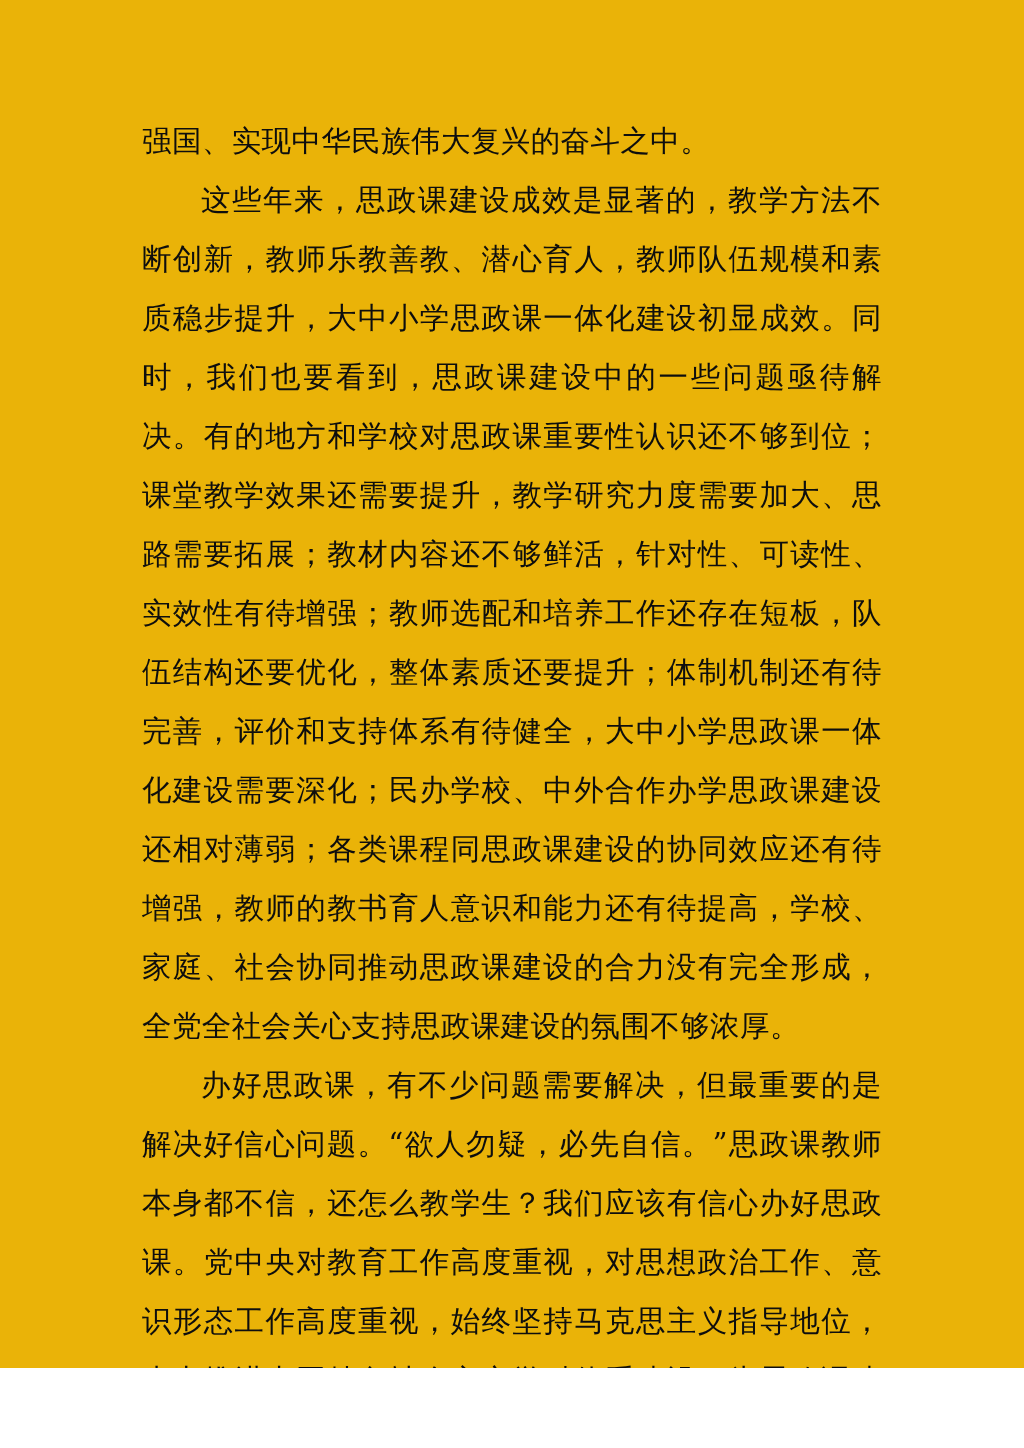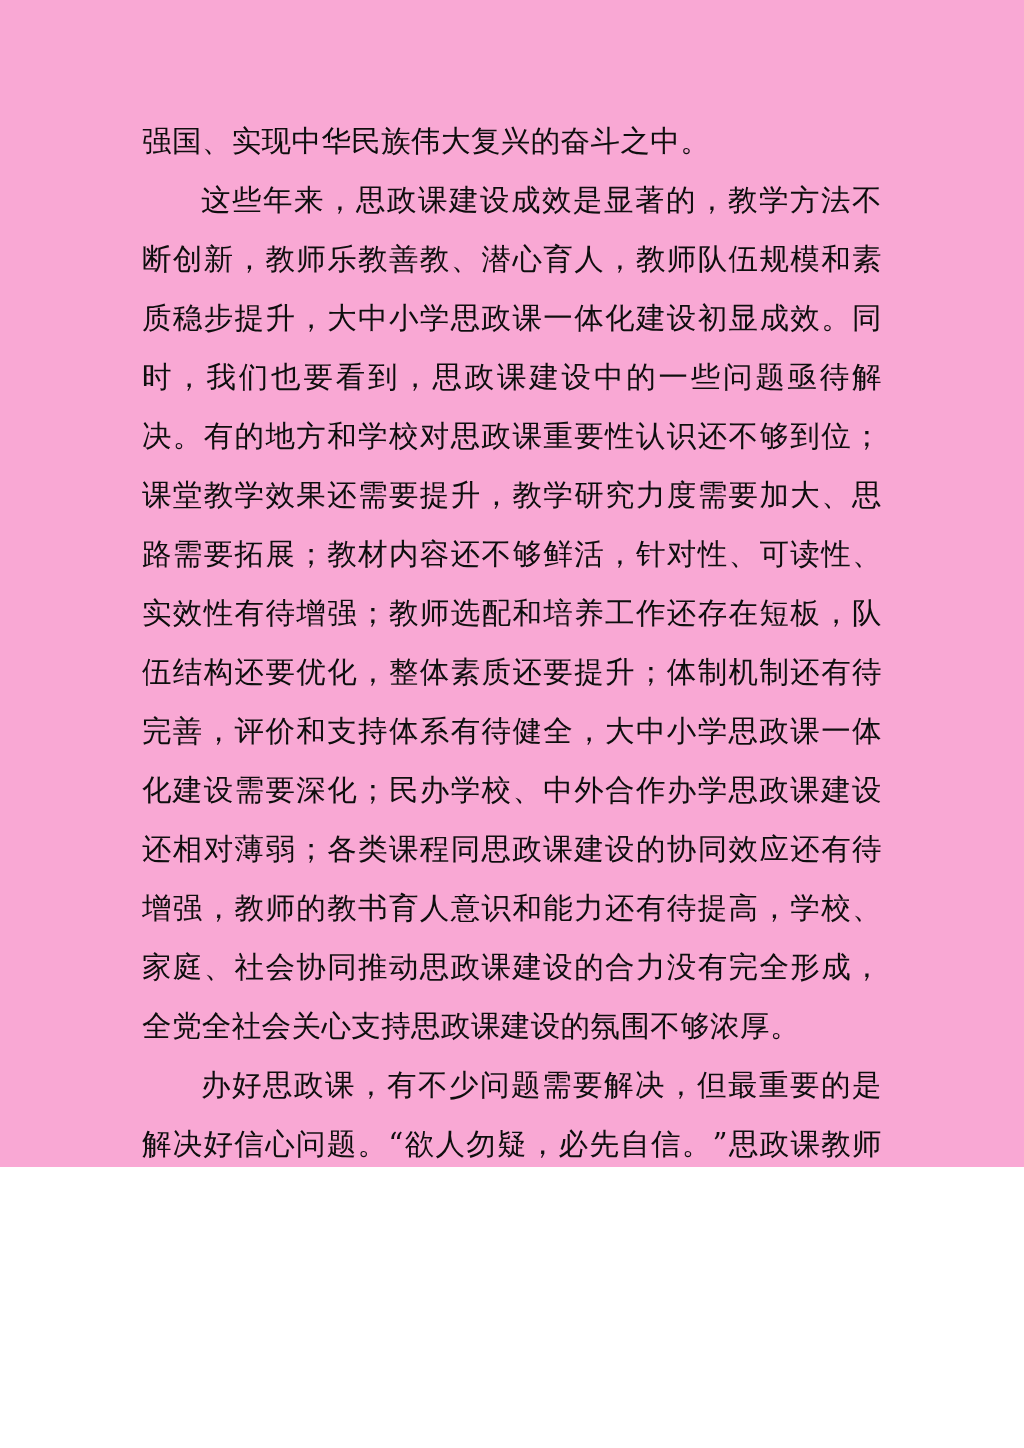--- a/index.html
+++ b/index.html
@@ -8,22 +8,22 @@
     background: #ffffff;
   }
   body {
     width: 1024px;
     height: 1448px;
     font-family: "DejaVu Serif", "Liberation Serif", serif;
   }
   .page {
     position: relative;
     width: 1024px;
-    height: 1167px;
-    background: #f9a8d4;
+    height: 1368px;
+    background: #eab308;
     box-sizing: border-box;
     overflow: hidden;
   }
   .page-body {
     position: absolute;
     left: 142px;
     top: 112px;
     width: 740px;
   }
   .para {

